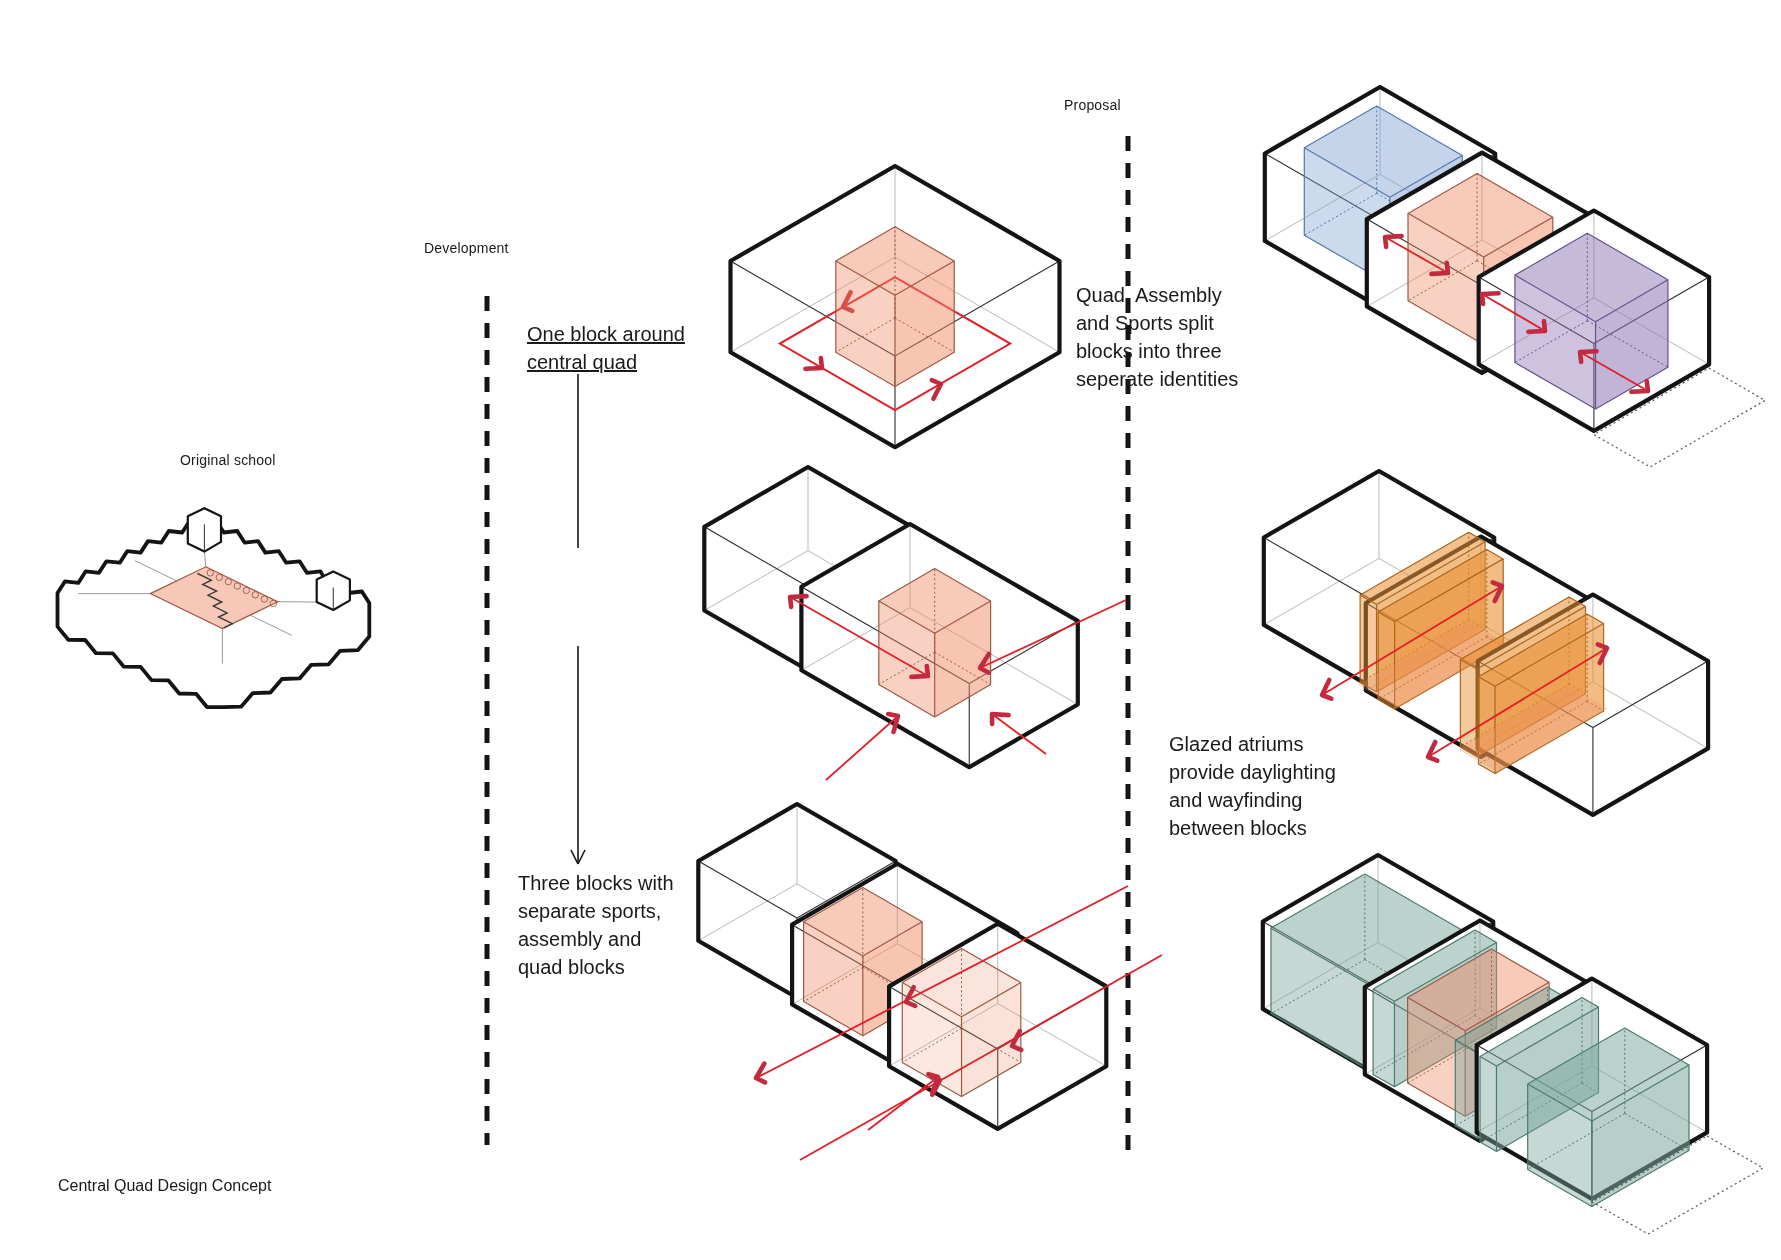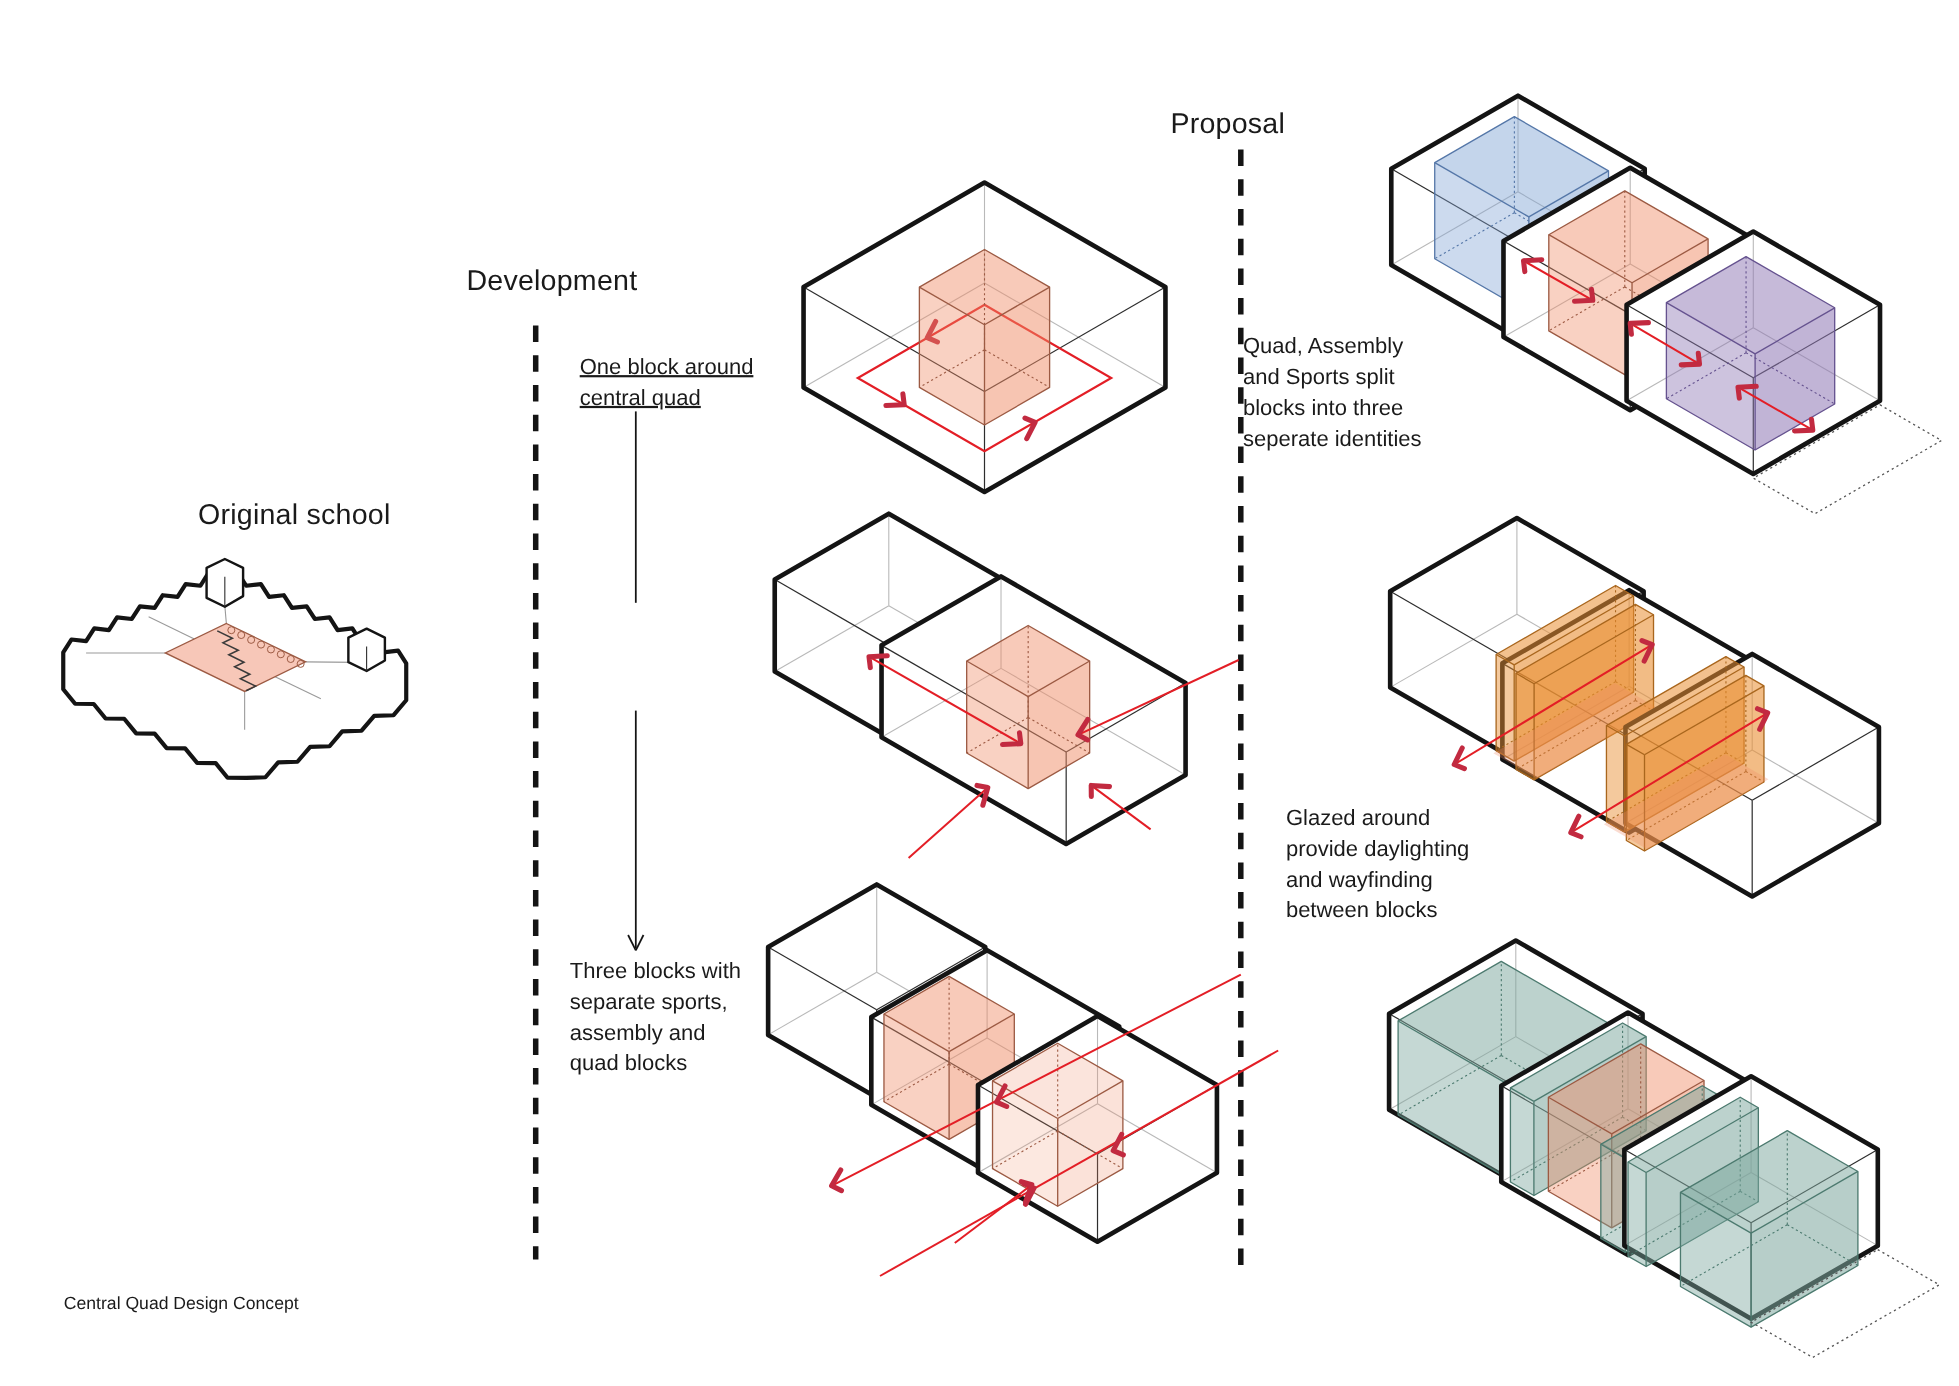--- a/index.html
+++ b/index.html
@@ -1,19 +1,19 @@
 <!DOCTYPE html>
 <html><head>
 <meta charset="utf-8">
 <style>
   html,body{margin:0;padding:0;background:#fff;}
   .canvas{position:relative;width:1781px;height:1260px;background:#ffffff;overflow:hidden;
           font-family:"Liberation Sans",sans-serif;color:#1a1a1a;}
   svg#scene{position:absolute;left:0;top:0;}
-  .h{position:absolute;font-size:26px;letter-spacing:.2px;}
+  .h{position:absolute;font-size:14px;letter-spacing:.2px;}
   .ann{position:absolute;font-size:20px;line-height:1.4;white-space:pre-line;}
   .footer{position:absolute;font-size:16px;}
 </style>
 </head>
 <body>
 
 <div class="canvas">
 
   <svg id="scene" width="1781" height="1260" viewBox="0 0 1781 1260">
       <g>
@@ -399,23 +399,23 @@
   <div class="h" style="left:424px;top:240px;">Development</div>
   <div class="h" style="left:1064px;top:97px;">Proposal</div>
 
   <div class="ann" style="left:527px;top:320px;text-decoration:underline;">One block around
 central quad</div>
   <div class="ann" style="left:518px;top:869px;">Three blocks with
 separate sports,
 assembly and
 quad blocks</div>
 
-  <div class="ann" style="left:1130px;top:281px;margin-top:20px;">Quad, Assembly
+  <div class="ann" style="left:1076px;top:281px;">Quad, Assembly
 and Sports split
 blocks into three
 seperate identities</div>
-  <div class="ann" style="left:1169px;top:730px;">Glazed around
+  <div class="ann" style="left:1169px;top:730px;">Glazed atriums
 provide daylighting
 and wayfinding
 between blocks</div>
 
   <div class="footer" style="left:58px;top:1177px;">Central Quad Design Concept</div>
 </div>
 
 </body></html>

